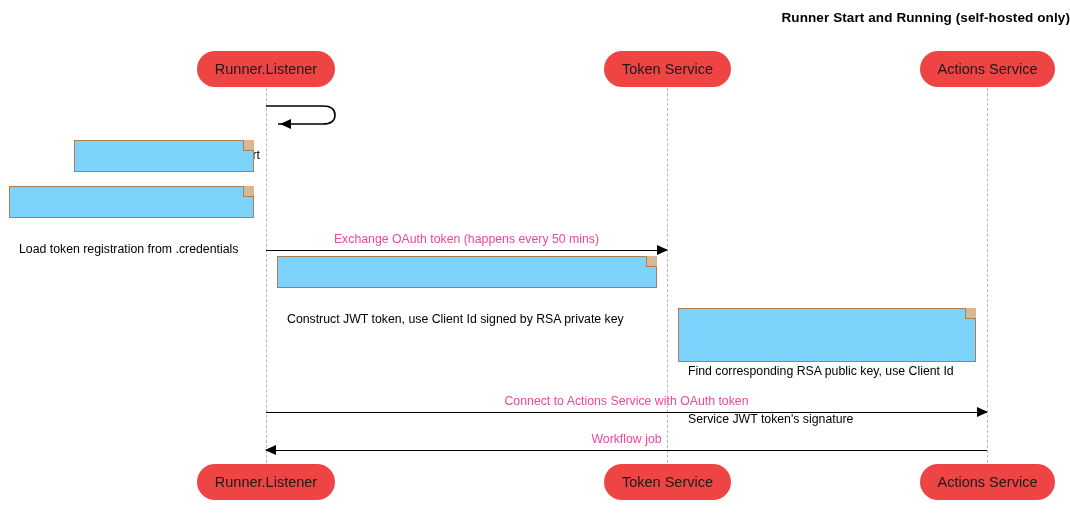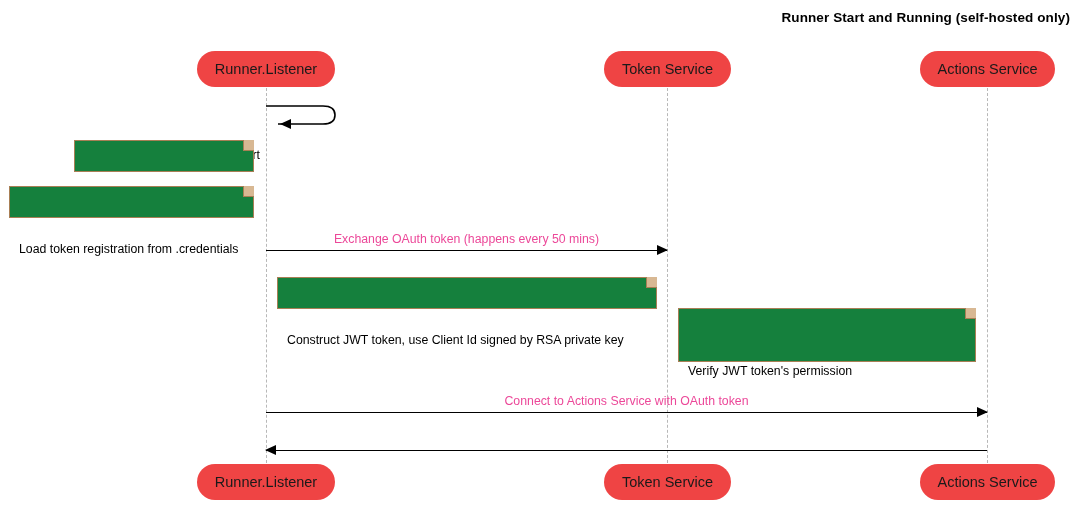--- a/index.html
+++ b/index.html
@@ -59,21 +59,21 @@
     justify-content: center;
     font-size: 14.5px;
     color: #1a1a1a;
     white-space: nowrap;
     box-sizing: border-box;
   }
 
   
   .note {
     position: absolute;
-    background: #15803d;
+    background: #7dd3fc;
     border: 1px solid #a87f55;
     box-sizing: border-box;
     font-size: 12.3px;
     color: #000000;
     line-height: 16px;
     padding: 6px 10px 24px 9px;
     white-space: pre;
   }
   .note .fold {
     position: absolute;
@@ -192,38 +192,40 @@
     <span class="fold"></span>
     <span class="note-line">Load token registration from .credentials</span>
   </div>
 
   <div class="msg" style="left:266px; top:232px; width:401px;">
     <span class="msg-label">Exchange OAuth token (happens every 50 mins)</span>
     <span class="msg-line"></span>
     <span class="arrow-head right"></span>
   </div>
 
-  <div class="note" style="left:277px; top:277px; width:380px; height:24px;">
+  <div class="note" style="left:277px; top:256px; width:380px; height:24px;">
     <span class="fold"></span>
     <span class="note-line">Construct JWT token, use Client Id signed by RSA private key</span>
   </div>
 
   <div class="note" style="left:678px; top:308px; width:298px; height:54px;">
     <span class="fold"></span>
-    <span class="note-line">Verify JWT token's permission</span>
+    <span class="note-line">Find corresponding RSA public key, use Client Id</span>
+    <span class="note-line">Service JWT token's signature</span>
   </div>
 
 
   <div class="msg" style="left:266px; top:394px; width:721px;">
     <span class="msg-label">Connect to Actions Service with OAuth token</span>
     <span class="msg-line"></span>
     <span class="arrow-head right"></span>
   </div>
 
   <div class="msg" style="left:266px; top:432px; width:721px;">
+    <span class="msg-label">Workflow job</span>
     <span class="msg-line"></span>
     <span class="arrow-head left"></span>
   </div>
 
   <div class="participant" style="left:197px; top:464px; width:138px;">
     <span>Runner.Listener</span>
   </div>
   <div class="participant" style="left:604px; top:464px; width:127px;">
     <span>Token Service</span>
   </div>

